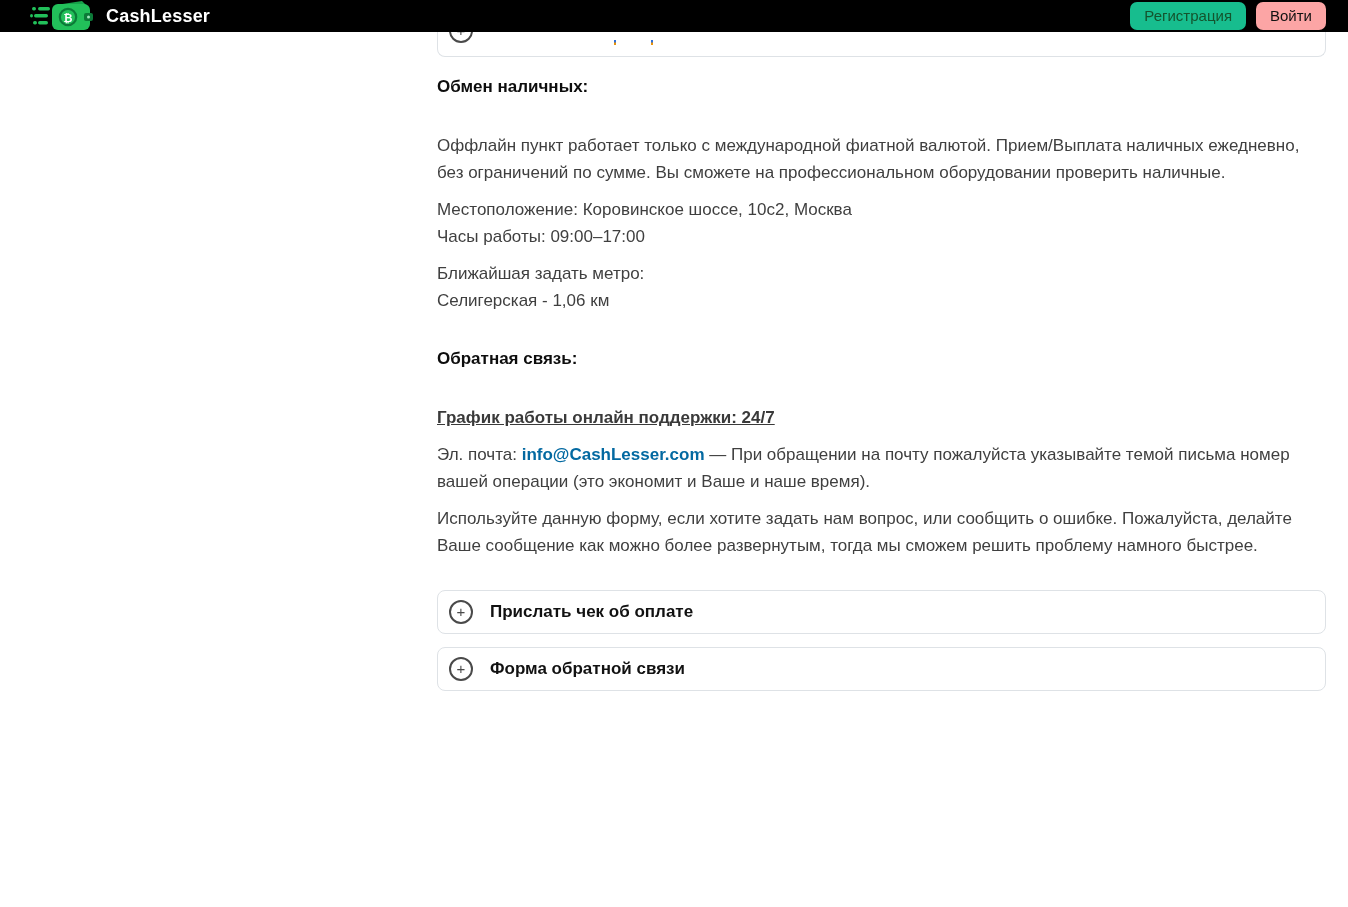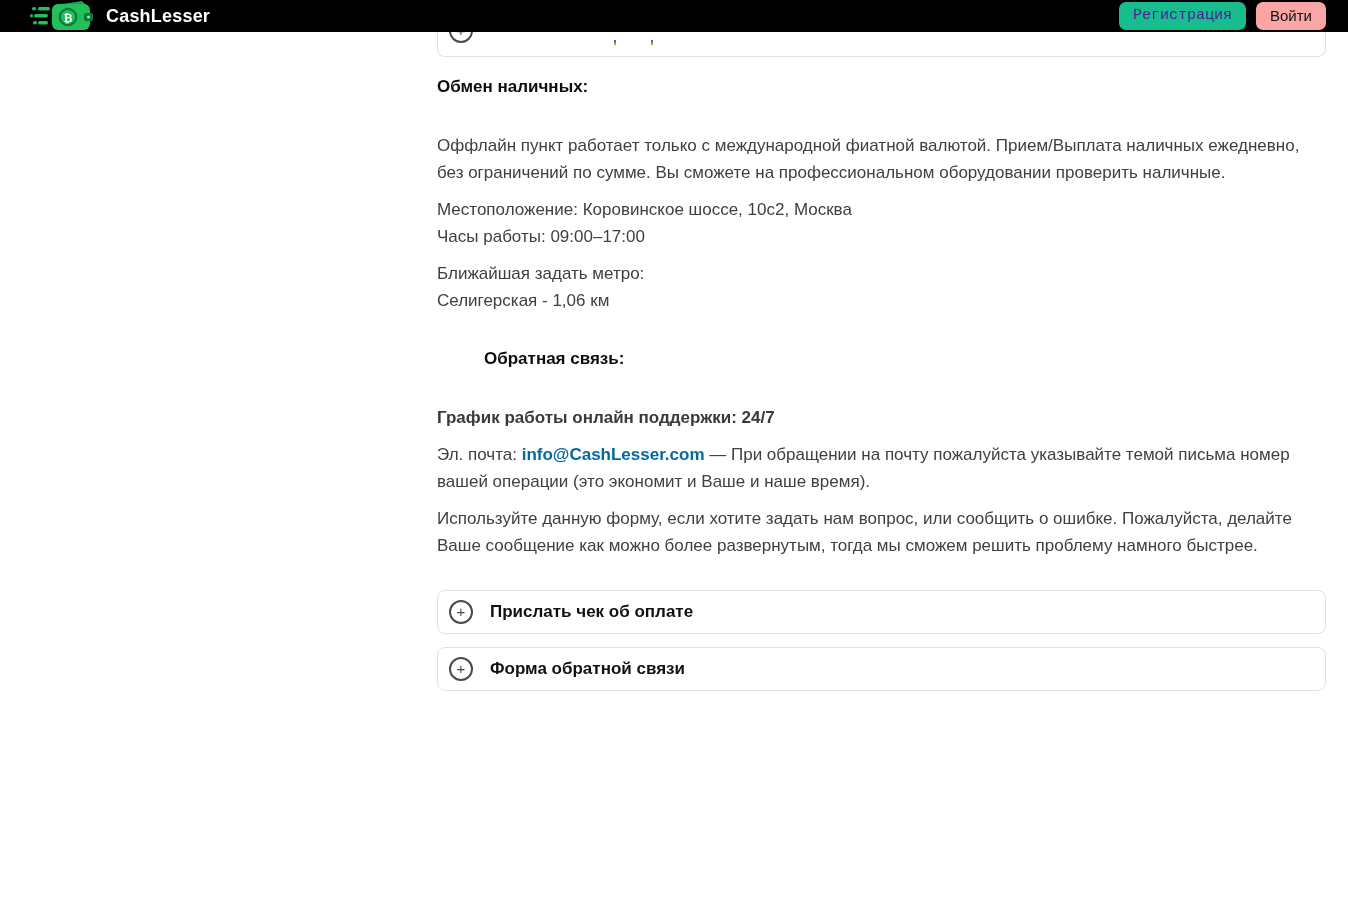--- a/index.html
+++ b/index.html
@@ -33,21 +33,21 @@
   .btn {
     height: 28px;
     border: none;
     border-radius: 7px;
     font-family: "Liberation Sans", sans-serif;
     font-size: 15px;
     padding: 0 14px;
     cursor: pointer;
     line-height: 28px;
   }
-  .btn-register { background: #17bd8e; color: #4c1d95; font-family: Liberation Mono, monospace; }
+  .btn-register { background: #17bd8e; color: #14532d; }
   .btn-login { background: #fca5a5; color: #111111; }
 
   
   .content {
     position: relative;
     margin-left: 437px;
     width: 889px;
   }
 
   
@@ -100,31 +100,31 @@
     color: #111111;
   }
 
   h2 {
     font-size: 17px;
     line-height: 30px;
     font-weight: 700;
     color: #0d0d0d;
     margin: 15px 0 0 0;
   }
-  h2.second { margin-top: 30px; margin-left: 47px; }
+  h2.second { margin-top: 30px; }
 
   p {
     font-size: 17px;
     line-height: 27px;
     color: #3f3f3f;
     margin-top: 10px;
   }
   p.after-heading { margin-top: 30px; }
   p b, p strong { color: #0369a1; }
-  .bold-line { font-weight: 700; color: #3a3a3a; }
+  .bold-line { font-weight: 700; color: #3a3a3a; text-decoration: underline; }
 
   .acc-box.item1 { margin-top: 31px; }
   .acc-box.item2 { margin-top: 13px; }
 </style>
 </head>
 <body>
 
 <header class="topbar">
   <a class="brand">
     <svg width="68" height="30" viewBox="0 0 68 30">

